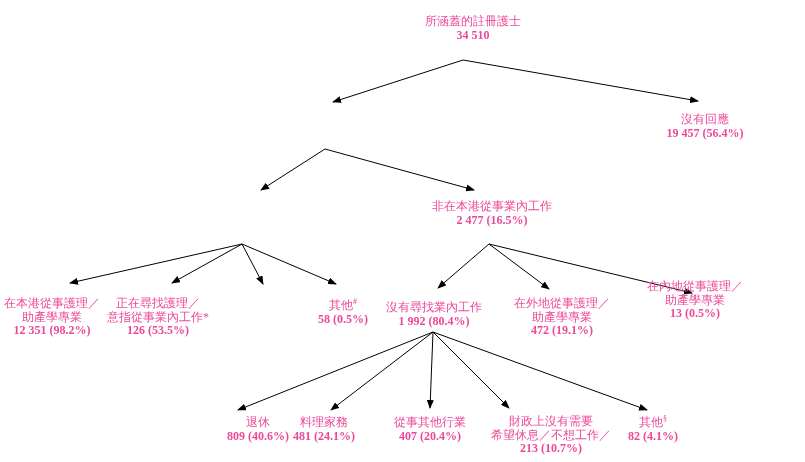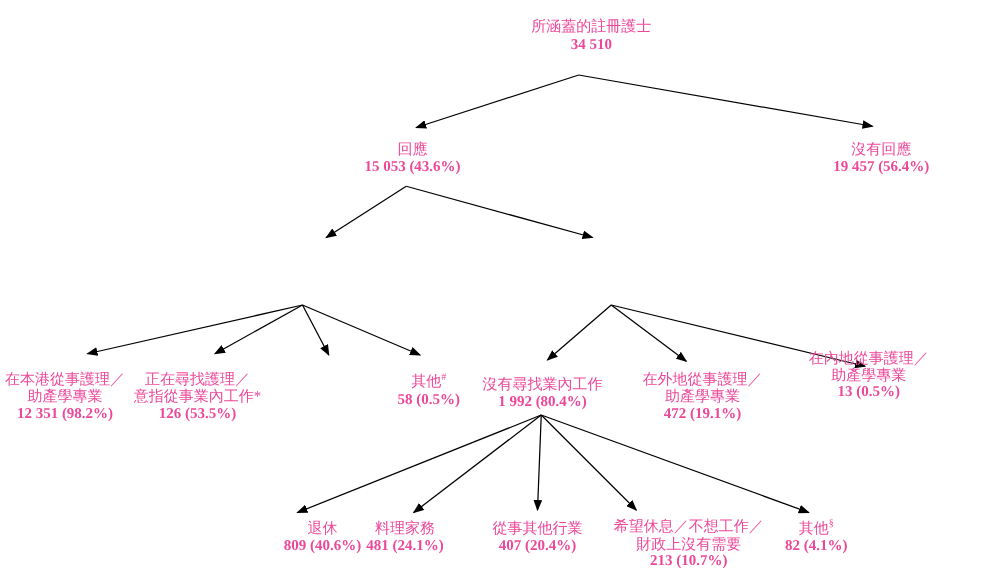--- a/index.html
+++ b/index.html
@@ -52,29 +52,29 @@
       <line x1="433" y1="332" x2="509" y2="408"></line>
       <line x1="433" y1="332" x2="647" y2="410"></line>
     </g>
   </svg>
 
   <div class="node" style="left:473px;top:15px">
     <div>所涵蓋的註冊護士</div>
     <div class="num">34 510</div>
   </div>
 
-  <div class="node" style="left:330px;top:113px">
-    <div>回應</div>
-    <div class="num">15 053 (43.6%)</div>
-  </div>
   <div class="node" style="left:705px;top:113px">
     <div>沒有回應</div>
     <div class="num">19 457 (56.4%)</div>
   </div>
 
+  <div class="node" style="left:492px;top:200px">
+    <div>非在本港從事業內工作</div>
+    <div class="num">2 477 (16.5%)</div>
+  </div>
 
   <div class="node" style="left:52px;top:297px">
     <div>在本港從事護理／</div>
     <div>助產學專業</div>
     <div class="num">12 351 (98.2%)</div>
   </div>
   <div class="node" style="left:158px;top:297px">
     <div>正在尋找護理／</div>
     <div>意指從事業內工作*</div>
     <div class="num">126 (53.5%)</div>
@@ -104,22 +104,22 @@
   </div>
   <div class="node" style="left:324px;top:416px">
     <div>料理家務</div>
     <div class="num">481 (24.1%)</div>
   </div>
   <div class="node" style="left:430px;top:416px">
     <div>從事其他行業</div>
     <div class="num">407 (20.4%)</div>
   </div>
   <div class="node" style="left:551px;top:415px">
+    <div>財政上沒有需要</div>
     <div>希望休息／不想工作／</div>
-    <div>財政上沒有需要</div>
     <div class="num">213 (10.7%)</div>
   </div>
   <div class="node" style="left:653px;top:416px">
     <div><span>其他</span><sup>§</sup></div>
     <div class="num">82 (4.1%)</div>
   </div>
 
 </div>
 
 </body></html>

